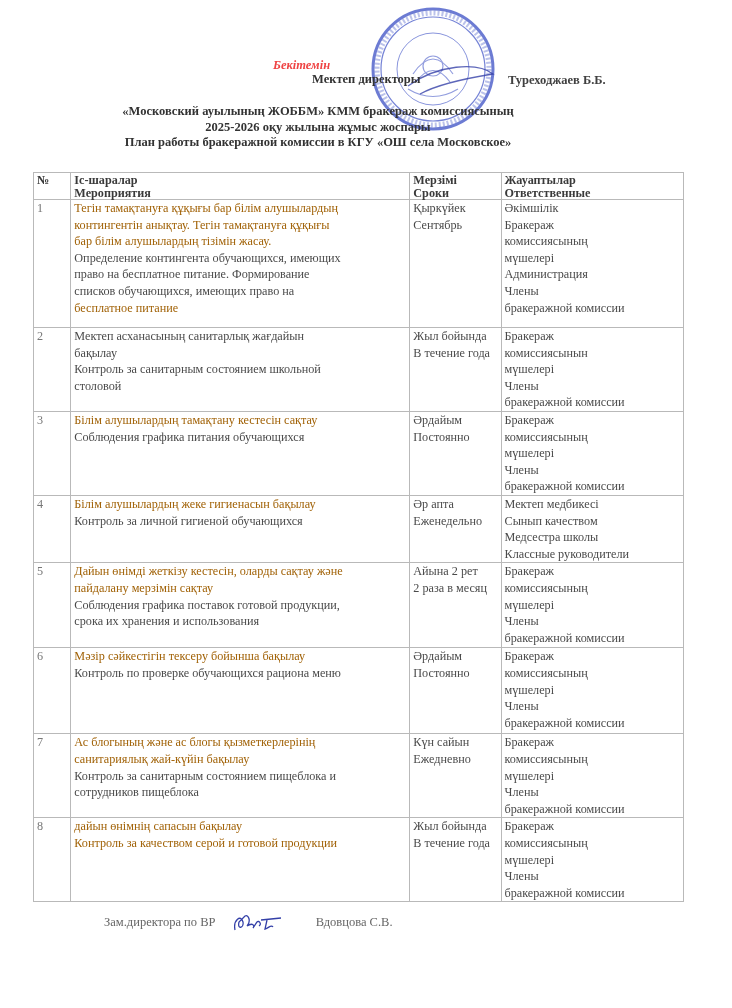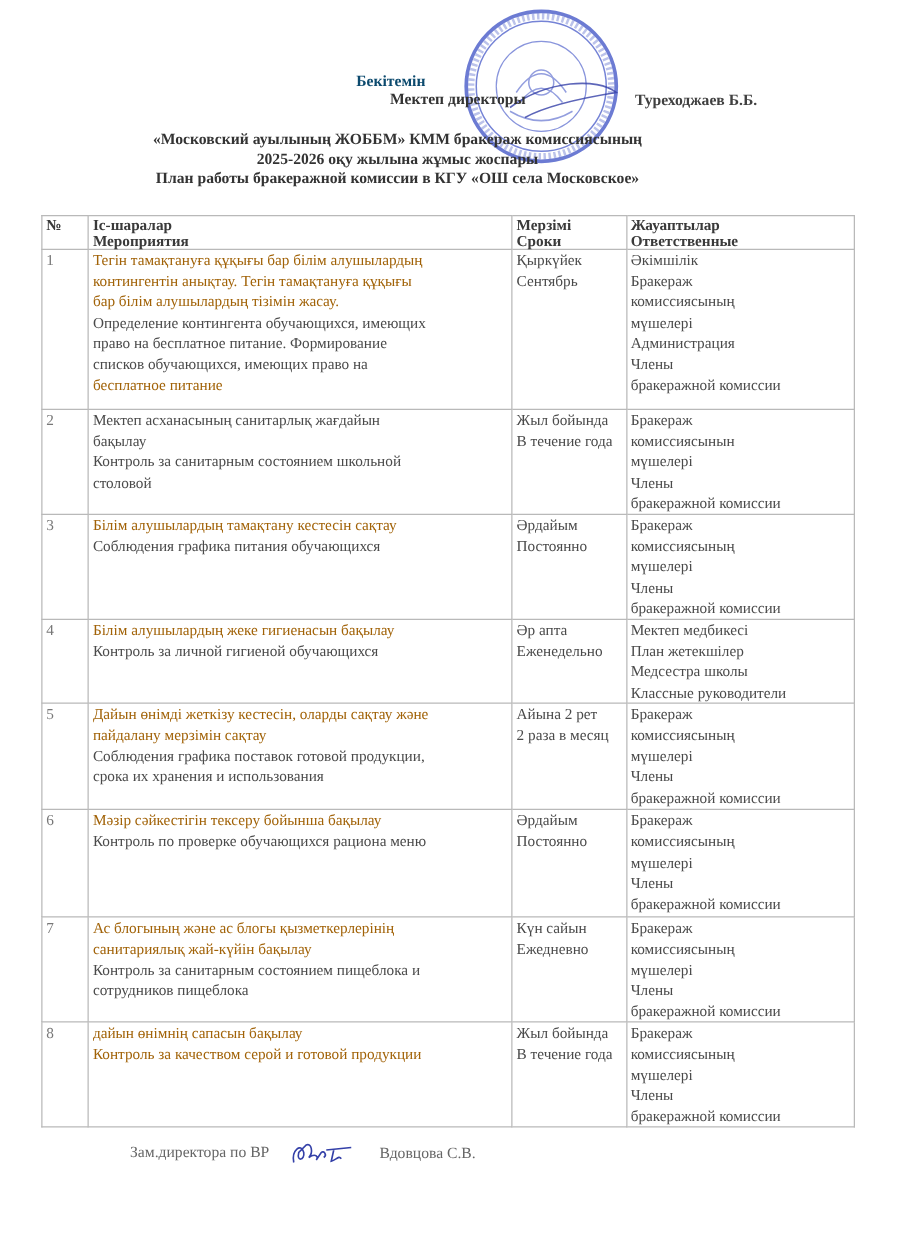--- a/index.html
+++ b/index.html
@@ -1,20 +1,20 @@
 <!DOCTYPE html>
 <html><head>
 <meta charset="utf-8">
 <style>
   html, body { margin: 0; padding: 0; }
   body {
     width: 732px; height: 1008px; background: #ffffff; position: relative; overflow: hidden;
     font-family: "Liberation Serif", "DejaVu Serif", serif; color: #4a4a4a;
   }
-  .approve-label { position: absolute; left: 285px; top: 58px; font-size: 12.5px; font-weight: bold; color: #0c4a6e; }
+  .approve-label { position: absolute; left: 273px; top: 58px; font-size: 12.5px; font-weight: bold; color: #ef4444; font-style: italic; }
   .director-label { position: absolute; left: 312px; top: 72px; font-size: 12.5px; font-weight: bold; color: #333; }
   .director-name { position: absolute; left: 508px; top: 73px; font-size: 12.5px; font-weight: bold; color: #404040; }
   .stamp { position: absolute; left: 368px; top: 4px; width: 130px; height: 130px; }
   .title-block { position: absolute; left: 0; width: 636px; top: 104px; text-align: center; font-weight: bold; font-size: 12.5px; color: #333; line-height: 15.5px; }
   .title-block div { white-space: nowrap; }
   table.plan {
     position: absolute; left: 33px; top: 172px; width: 651px; border-collapse: collapse; table-layout: fixed;
     font-size: 12.2px; line-height: 16.6px;
   }
   table.plan td, table.plan th {
@@ -31,21 +31,21 @@
   tr.r1 td { height: 127px; }
   tr.r2 td { height: 83px; }
   tr.r3 td { height: 83px; }
   tr.r4 td { height: 66px; }
   tr.r5 td { height: 84px; }
   tr.r6 td { height: 85px; }
   tr.r7 td { height: 82px; }
   tr.r8 td { height: 82px; }
   .footer { position: absolute; top: 912px; left: 104px; font-size: 12.5px; color: #666; }
   .footer .sig { display: inline-block; width: 56px; height: 22px; vertical-align: middle; margin: 0 10px; }
-  .footer .deputy-name { margin-left: 6px; }
+  .footer .deputy-name { margin-left: 18px; }
 </style>
 </head>
 <body>
 
 <svg class="stamp" viewBox="0 0 130 130">
   <circle cx="65" cy="65" r="60" fill="none" stroke="#3b4fc4" stroke-width="3" opacity="0.75"></circle>
   <circle cx="65" cy="65" r="52" fill="none" stroke="#3b4fc4" stroke-width="1.2" opacity="0.7"></circle>
   <circle cx="65" cy="65" r="36" fill="none" stroke="#3b4fc4" stroke-width="1" opacity="0.6"></circle>
   <circle cx="65" cy="65" r="56" fill="none" stroke="#3b4fc4" stroke-width="5" stroke-dasharray="2 2" opacity="0.35"></circle>
   <g opacity="0.55" stroke="#3b4fc4" fill="none" stroke-width="1.2">
@@ -160,21 +160,21 @@
         <td>
           <span class="line faded">Білім алушылардың жеке гигиенасын бақылау</span>
           <span class="line">Контроль за личной гигиеной обучающихся</span>
         </td>
         <td>
           <span class="line">Әр апта</span>
           <span class="line">Еженедельно</span>
         </td>
         <td>
           <span class="line">Мектеп медбикесі</span>
-          <span class="line">План жетекшілер</span>
+          <span class="line">Сынып качеством</span>
           <span class="line">Медсестра школы</span>
           <span class="line">Классные руководители</span>
         </td>
       </tr>
       <tr class="r5">
         <td class="num">5</td>
         <td>
           <span class="line faded">Дайын өнімді жеткізу кестесін, оларды сақтау және</span>
           <span class="line faded">пайдалану мерзімін сақтау</span>
           <span class="line">Соблюдения графика поставок готовой продукции,</span>

